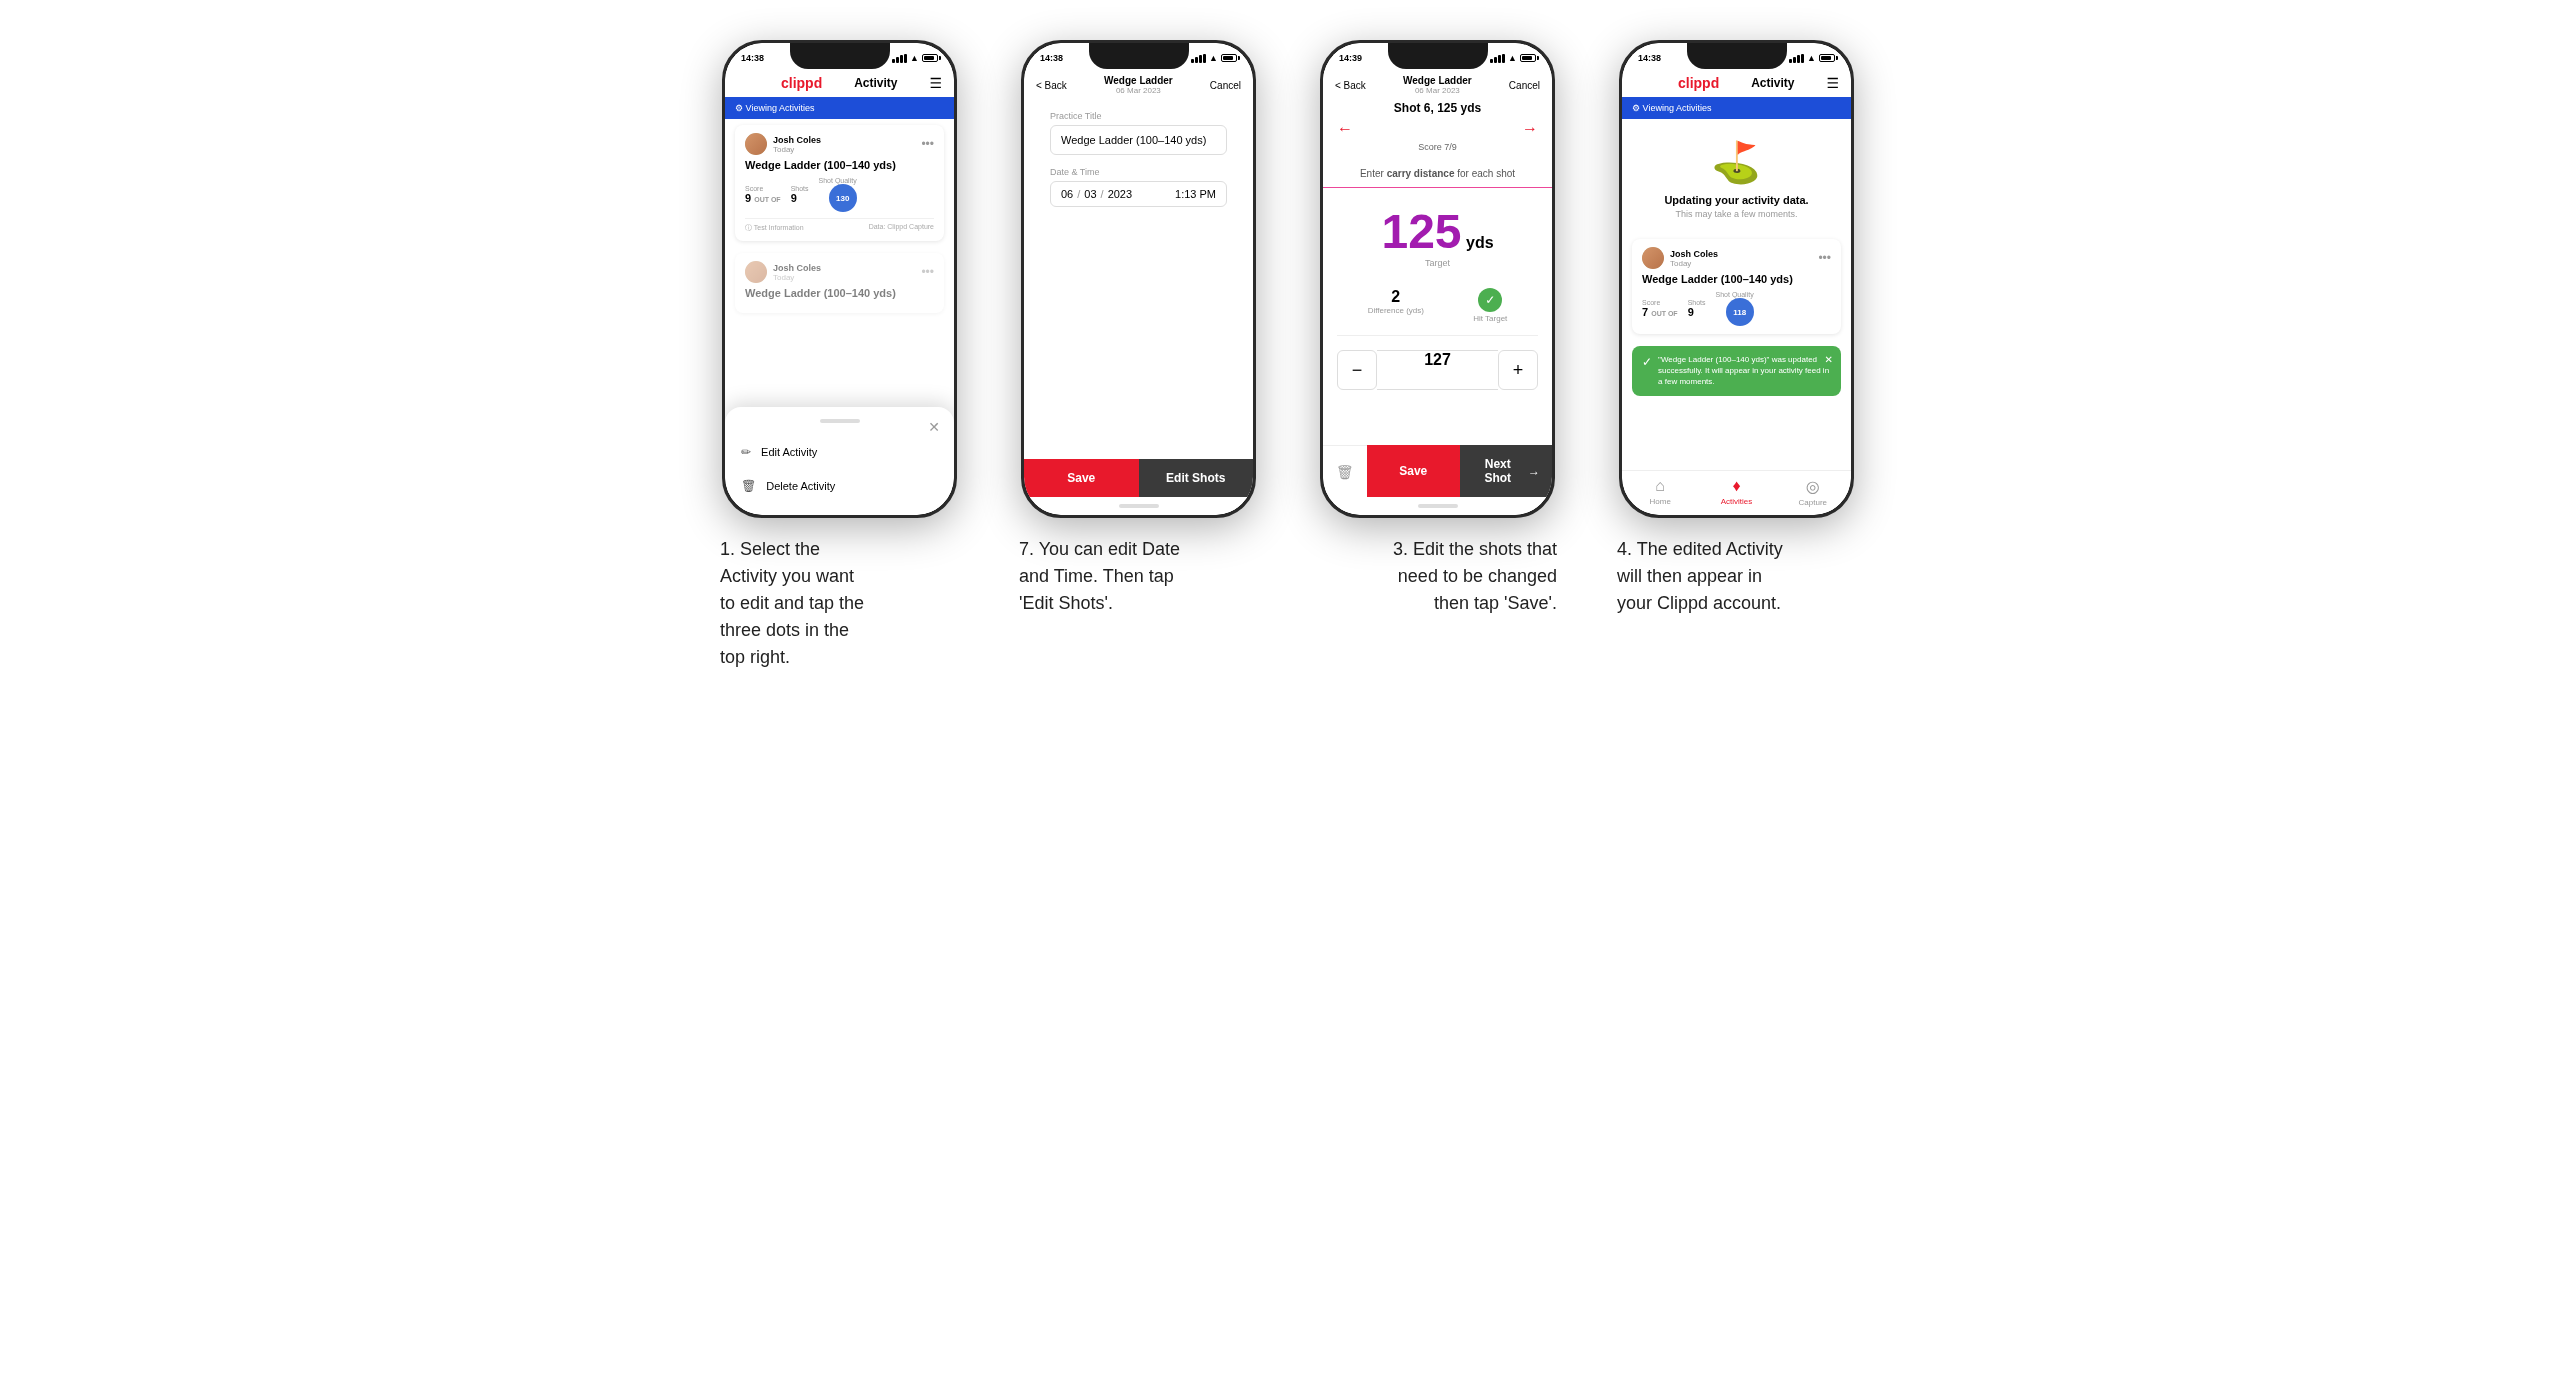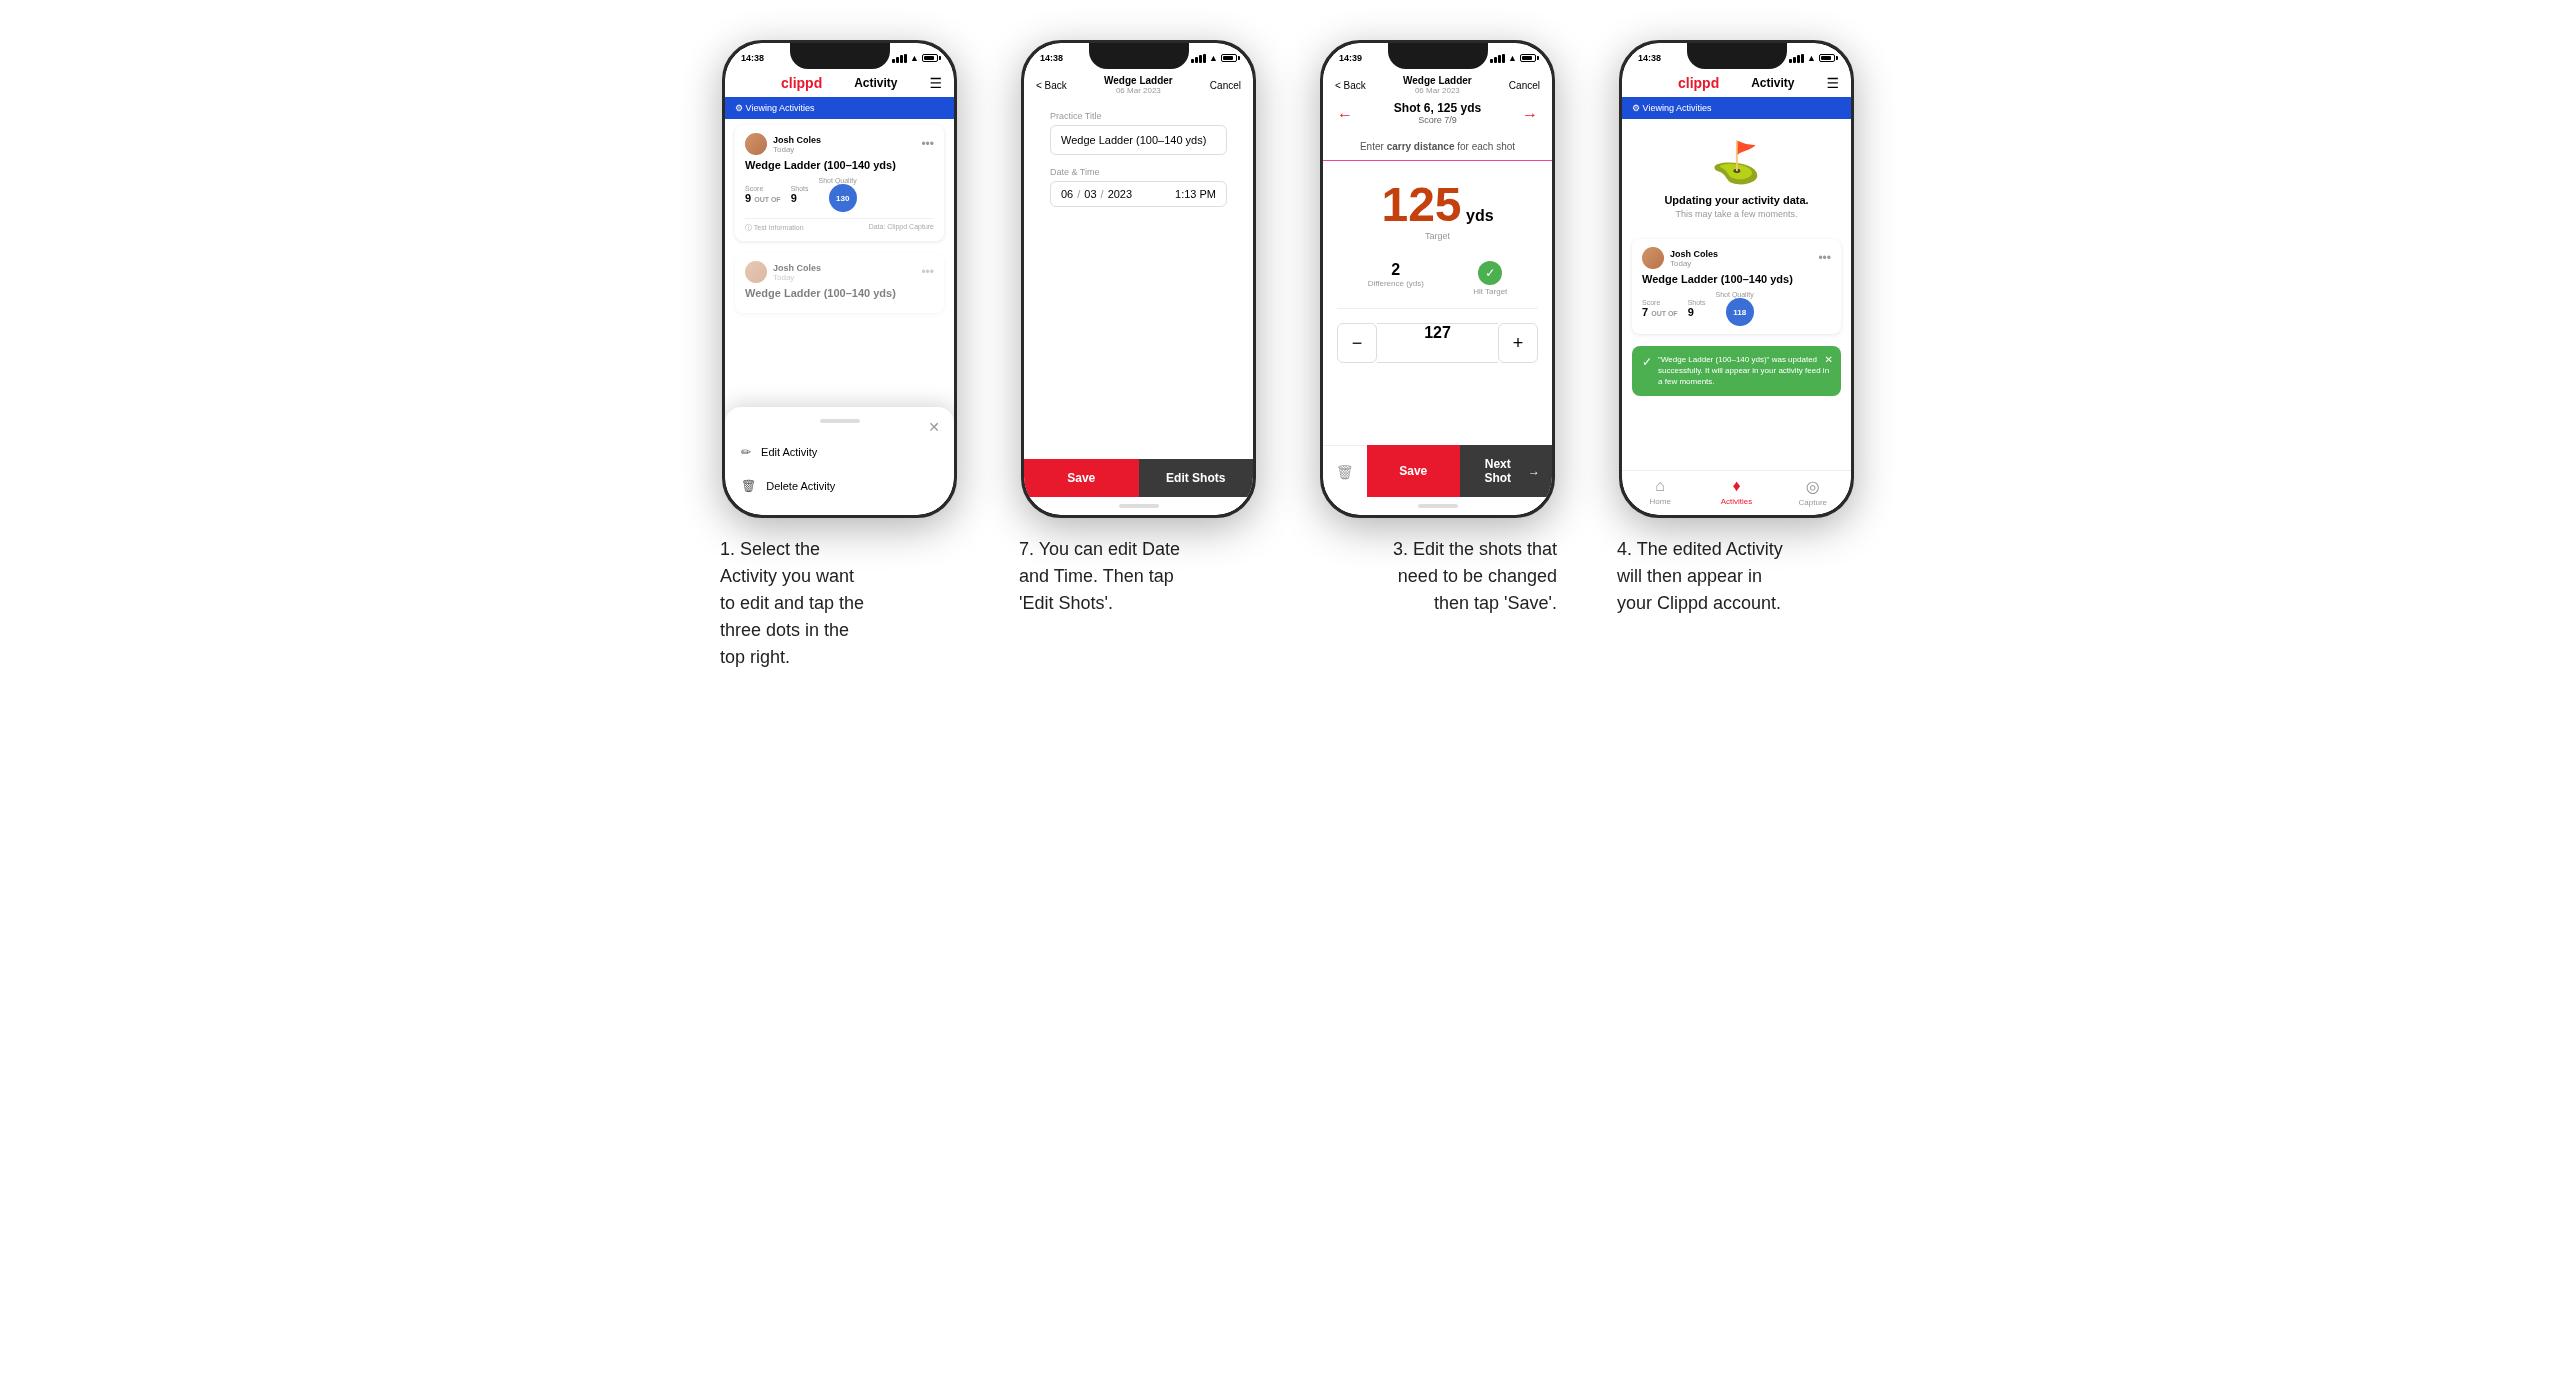--- a/index.html
+++ b/index.html
@@ -331,21 +331,21 @@
       border-bottom: 1px solid #ec4899;
       flex-shrink: 0;
     }
     .carry-instruction strong { font-weight: 700; }
     .distance-display {
       text-align: center;
       padding: 20px 14px 8px;
       background: #fff;
       flex-shrink: 0;
     }
-    .distance-number { font-size: 48px; font-weight: 800; color: #c2410c; line-height: 1; }
+    .distance-number { font-size: 48px; font-weight: 800; color: #a21caf; line-height: 1; }
     .distance-unit { font-size: 16px; font-weight: 700; color: #000; }
     .target-label { font-size: 9px; color: #999; margin-top: 2px; }
     .shot-metrics {
       display: flex;
       justify-content: space-around;
       padding: 12px 20px;
       background: #fff;
       flex-shrink: 0;
     }
     .metric-item { text-align: center; }
@@ -687,21 +687,21 @@
             <div class="nav-center">
               <div class="nav-center-title">Wedge Ladder</div>
               <div class="nav-center-sub">06 Mar 2023</div>
             </div>
             <span class="nav-cancel">Cancel</span>
           </div>
           <div style="display:flex; align-items:center; justify-content:space-between; padding: 4px 14px 8px;">
             <span class="arrow-btn">←</span>
             <div style="text-align:center;">
               <div style="font-size:12px; font-weight:700; color:#000;">Shot 6, 125 yds</div>
-              <div style="font-size:9px; color:#666;">Score 7/9</div>
+              <div style="font-size:9px; color:#666;margin-top:27px;">Score 7/9</div>
             </div>
             <span class="arrow-btn">→</span>
           </div>
         </div>
 
         <div class="carry-instruction">
           Enter <strong>carry distance</strong> for each shot
         </div>
 
         <div class="distance-display">

